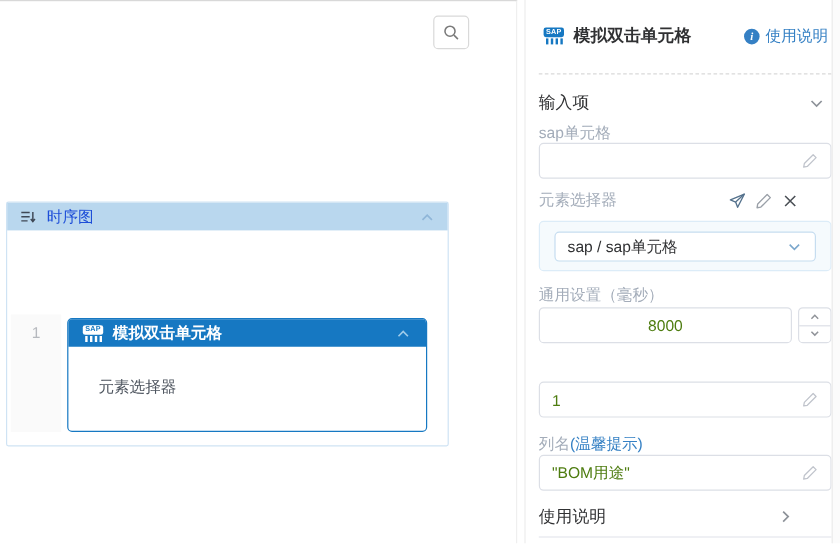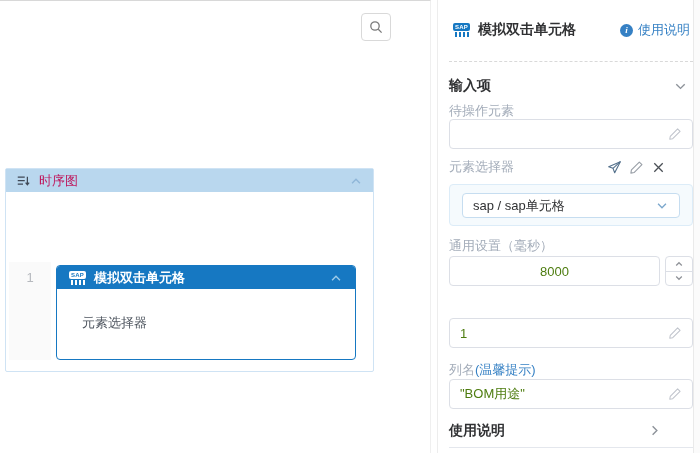--- a/index.html
+++ b/index.html
@@ -13,21 +13,21 @@
 
   
   .canvas{position:absolute;left:0;top:0;width:431px;height:453px;background:#fff;
           border-top:1px solid #d8d8d8;border-right:1px solid #efefef}
   .search-btn{position:absolute;left:361px;top:12px;width:30px;height:28px;background:#fff;
           border:1px solid #d9d9d9;border-radius:4px;display:flex;align-items:center;justify-content:center;cursor:pointer}
   .seq-block{position:absolute;left:5px;top:167px;width:369px;height:204px;background:#fff;
           border:1px solid #cfe3f4;border-radius:2px}
   .seq-header{height:23px;background:var(--seq-header);display:flex;align-items:center;padding:0 10px;cursor:pointer}
   .seq-icon{color:#3f4856;width:14px;height:14px;display:inline-flex}
-  .seq-title{margin-left:9px;font-size:13px;color:#be185d}
+  .seq-title{margin-left:9px;font-size:13px;color:#1d4ed8}
   .seq-header .chev{margin-left:auto;color:#8fb6d8;width:14px;height:14px;display:inline-flex}
   .seq-body{position:relative;height:179px}
   .row-gutter{position:absolute;left:3px;top:70px;width:42px;height:98px;background:#fafafa;
           text-align:center;font-size:13px;color:#b6b9be;padding-top:8px}
   .node-card{position:absolute;left:50px;top:73px;width:300px;height:95px;background:#fff;
           border:1px solid var(--primary);border-radius:4px;cursor:pointer}
   .node-header{height:23px;background:var(--primary);border-radius:3px 3px 0 0;display:flex;align-items:center;padding:0 12px}
   .node-title{margin-left:8px;font-size:13px;font-weight:bold;color:#fff}
   .node-header .chev{margin-left:auto;color:#9ecbe9;width:14px;height:14px;display:inline-flex}
   .node-body{position:relative;height:70px}
@@ -43,21 +43,21 @@
   .p-abs{position:absolute}
   .p-header{left:15px;right:10px;top:20px;height:20px;display:flex;align-items:center}
   .p-title{margin-left:8px;font-size:14px;font-weight:bold;color:#303133}
   .help{margin-left:auto;display:flex;align-items:center;cursor:pointer}
   .info-icon{width:13px;height:13px;border-radius:50%;background:var(--link);color:#fff;font-size:9px;
           font-style:italic;font-weight:bold;display:inline-flex;align-items:center;justify-content:center;
           font-family:"Liberation Serif",serif}
   .help-label{margin-left:5px;font-size:13px;color:var(--link)}
   .dash-div{left:11px;width:244px;top:61px;border-top:1px dashed #d9d9d9;height:0}
   .section{left:11px;right:8px;height:20px;display:flex;align-items:center;cursor:pointer}
-  .section-title{font-size:14px;font-weight:bold;color:#303133}
+  .section-title{font-size:14px;font-weight:normal;color:#303133}
   .sec-inputs{top:76px}
   .sec-general{top:421px}
   .sec-chev{position:absolute;color:#8d9299;width:15px;height:15px;display:inline-flex}
   .chev-inputs{right:4px;top:3px}
   .chev-general{right:30px;top:2px}
   .field-label{left:11px;font-size:13px;color:#a3acb9}
   .hint{color:var(--link)}
   .tbox{left:11px;width:244px;height:30px;background:#fff;border:1px solid #dcdfe6;border-radius:4px;
           display:flex;align-items:center;padding:0 10px}
   .tbox input{flex:1;border:none;outline:none;background:transparent;font-size:13px;color:#4d7c0f;min-width:0}
@@ -188,21 +188,21 @@
 
     <div class="p-abs section sec-inputs">
       <span class="section-title">输入项</span>
       <span class="sec-chev chev-inputs">
         <svg viewBox="0 0 16 16" fill="none" stroke="currentColor" stroke-width="1.5">
           <path d="M3.5 5.5 L8 10 L12.5 5.5"></path>
         </svg>
       </span>
     </div>
 
-    <div class="p-abs field-label lab-target">待操作元素</div>
+    <div class="p-abs field-label lab-target">sap单元格</div>
     <div class="p-abs tbox box-target">
       <input type="text" readonly="" value="" style="">
       <span class="pen">
         <svg viewBox="0 0 16 16" fill="none" stroke="currentColor" stroke-width="1.2" stroke-linejoin="round">
           <path d="M11 2.2 L13.8 5 L5.4 13.4 L2 14 L2.6 10.6 Z"></path>
         </svg>
       </span>
     </div>
 
     <div class="p-abs field-label lab-selector">元素选择器</div>

